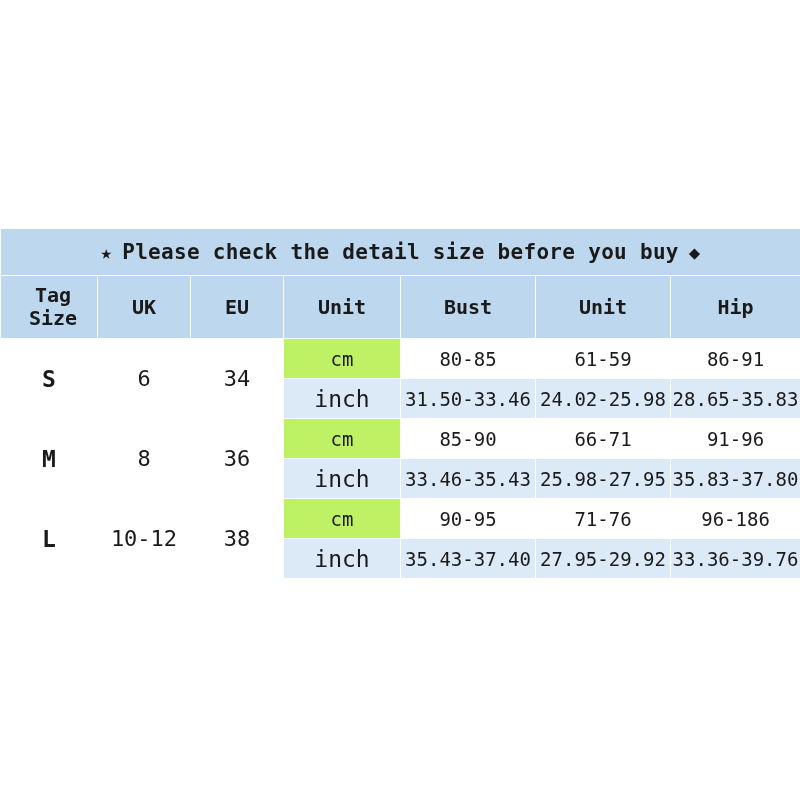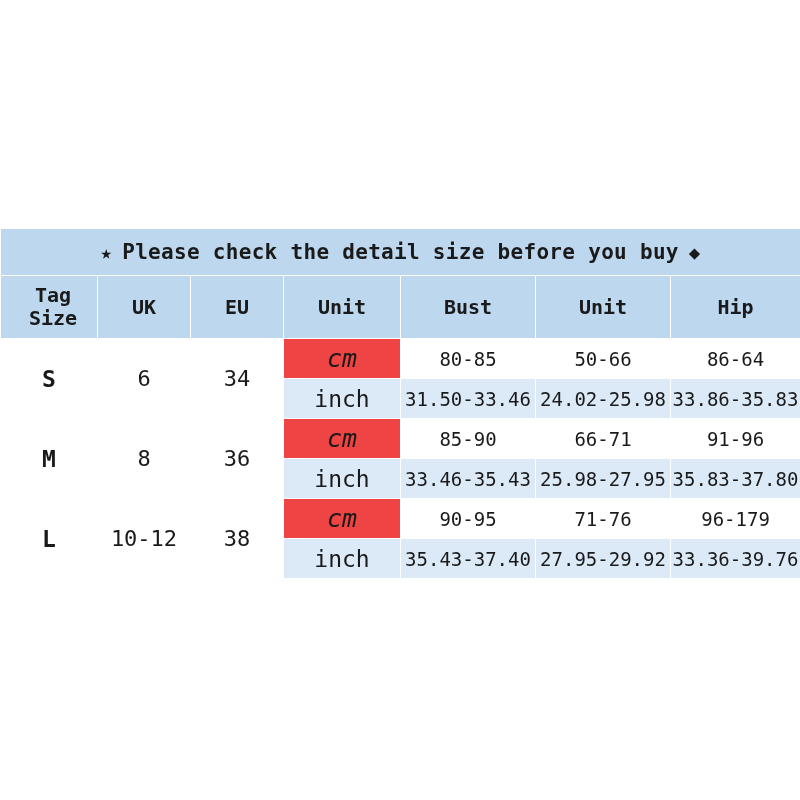--- a/index.html
+++ b/index.html
@@ -70,23 +70,22 @@
     font-size: 19px;
     margin-top: 28px;
   }
   .cell-inch {
     background: #dceaf7;
     height: 39px;
     font-size: 19px;
     margin-left: 24px;
   }
   .unit-cm {
-    background: #ef4444;
-    font-size: 25px;
-    font-style: italic;
+    background: #bef264;
+    font-size: 19px;
   }
   .unit-inch {
     background: #dceaf7;
     font-size: 23px;
   }
   .size-cell {
     background: #ffffff;
     font-size: 23px;
     font-weight: bold;
   }
@@ -141,28 +140,28 @@
           <td class="hdr">Unit</td>
           <td class="hdr">Hip</td>
         </tr>
 
         <tr>
           <td class="size-cell" rowspan="2">S</td>
           <td class="uk-cell" rowspan="2">6</td>
           <td class="eu-cell" rowspan="2">34</td>
           <td class="unit-cm">cm</td>
           <td class="cell-cm">80-85</td>
-          <td class="cell-cm">50-66</td>
-          <td class="cell-cm">86-64</td>
+          <td class="cell-cm">61-59</td>
+          <td class="cell-cm">86-91</td>
         </tr>
         <tr>
           <td class="unit-inch">inch</td>
           <td class="cell-inch">31.50-33.46</td>
           <td class="cell-inch">24.02-25.98</td>
-          <td class="cell-inch">33.86-35.83</td>
+          <td class="cell-inch">28.65-35.83</td>
         </tr>
 
         <tr>
           <td class="size-cell" rowspan="2">M</td>
           <td class="uk-cell" rowspan="2">8</td>
           <td class="eu-cell" rowspan="2">36</td>
           <td class="unit-cm">cm</td>
           <td class="cell-cm">85-90</td>
           <td class="cell-cm">66-71</td>
           <td class="cell-cm">91-96</td>
@@ -174,21 +173,21 @@
           <td class="cell-inch">35.83-37.80</td>
         </tr>
 
         <tr>
           <td class="size-cell" rowspan="2">L</td>
           <td class="uk-cell" rowspan="2">10-12</td>
           <td class="eu-cell" rowspan="2">38</td>
           <td class="unit-cm">cm</td>
           <td class="cell-cm">90-95</td>
           <td class="cell-cm">71-76</td>
-          <td class="cell-cm">96-179</td>
+          <td class="cell-cm">96-186</td>
         </tr>
         <tr>
           <td class="unit-inch">inch</td>
           <td class="cell-inch">35.43-37.40</td>
           <td class="cell-inch">27.95-29.92</td>
           <td class="cell-inch">33.36-39.76</td>
         </tr>
       </tbody>
     </table>
   </div>

